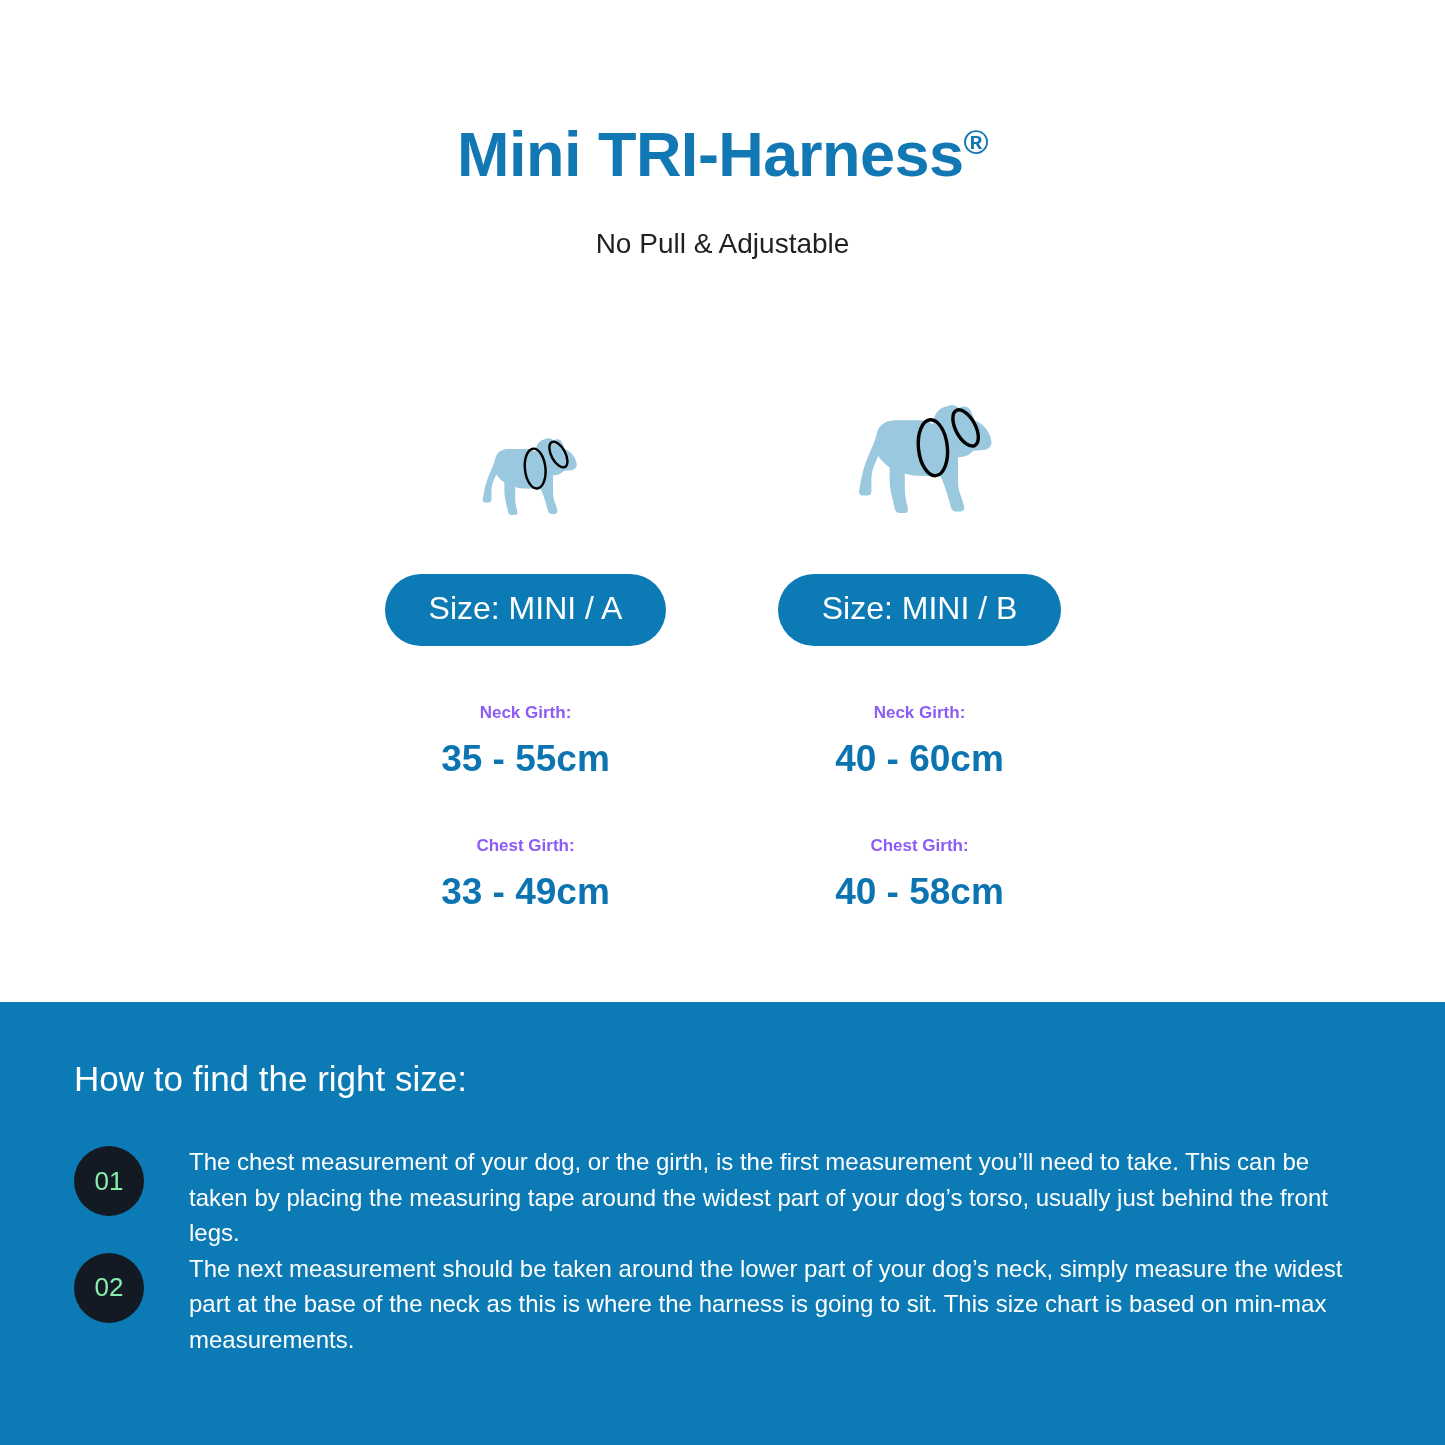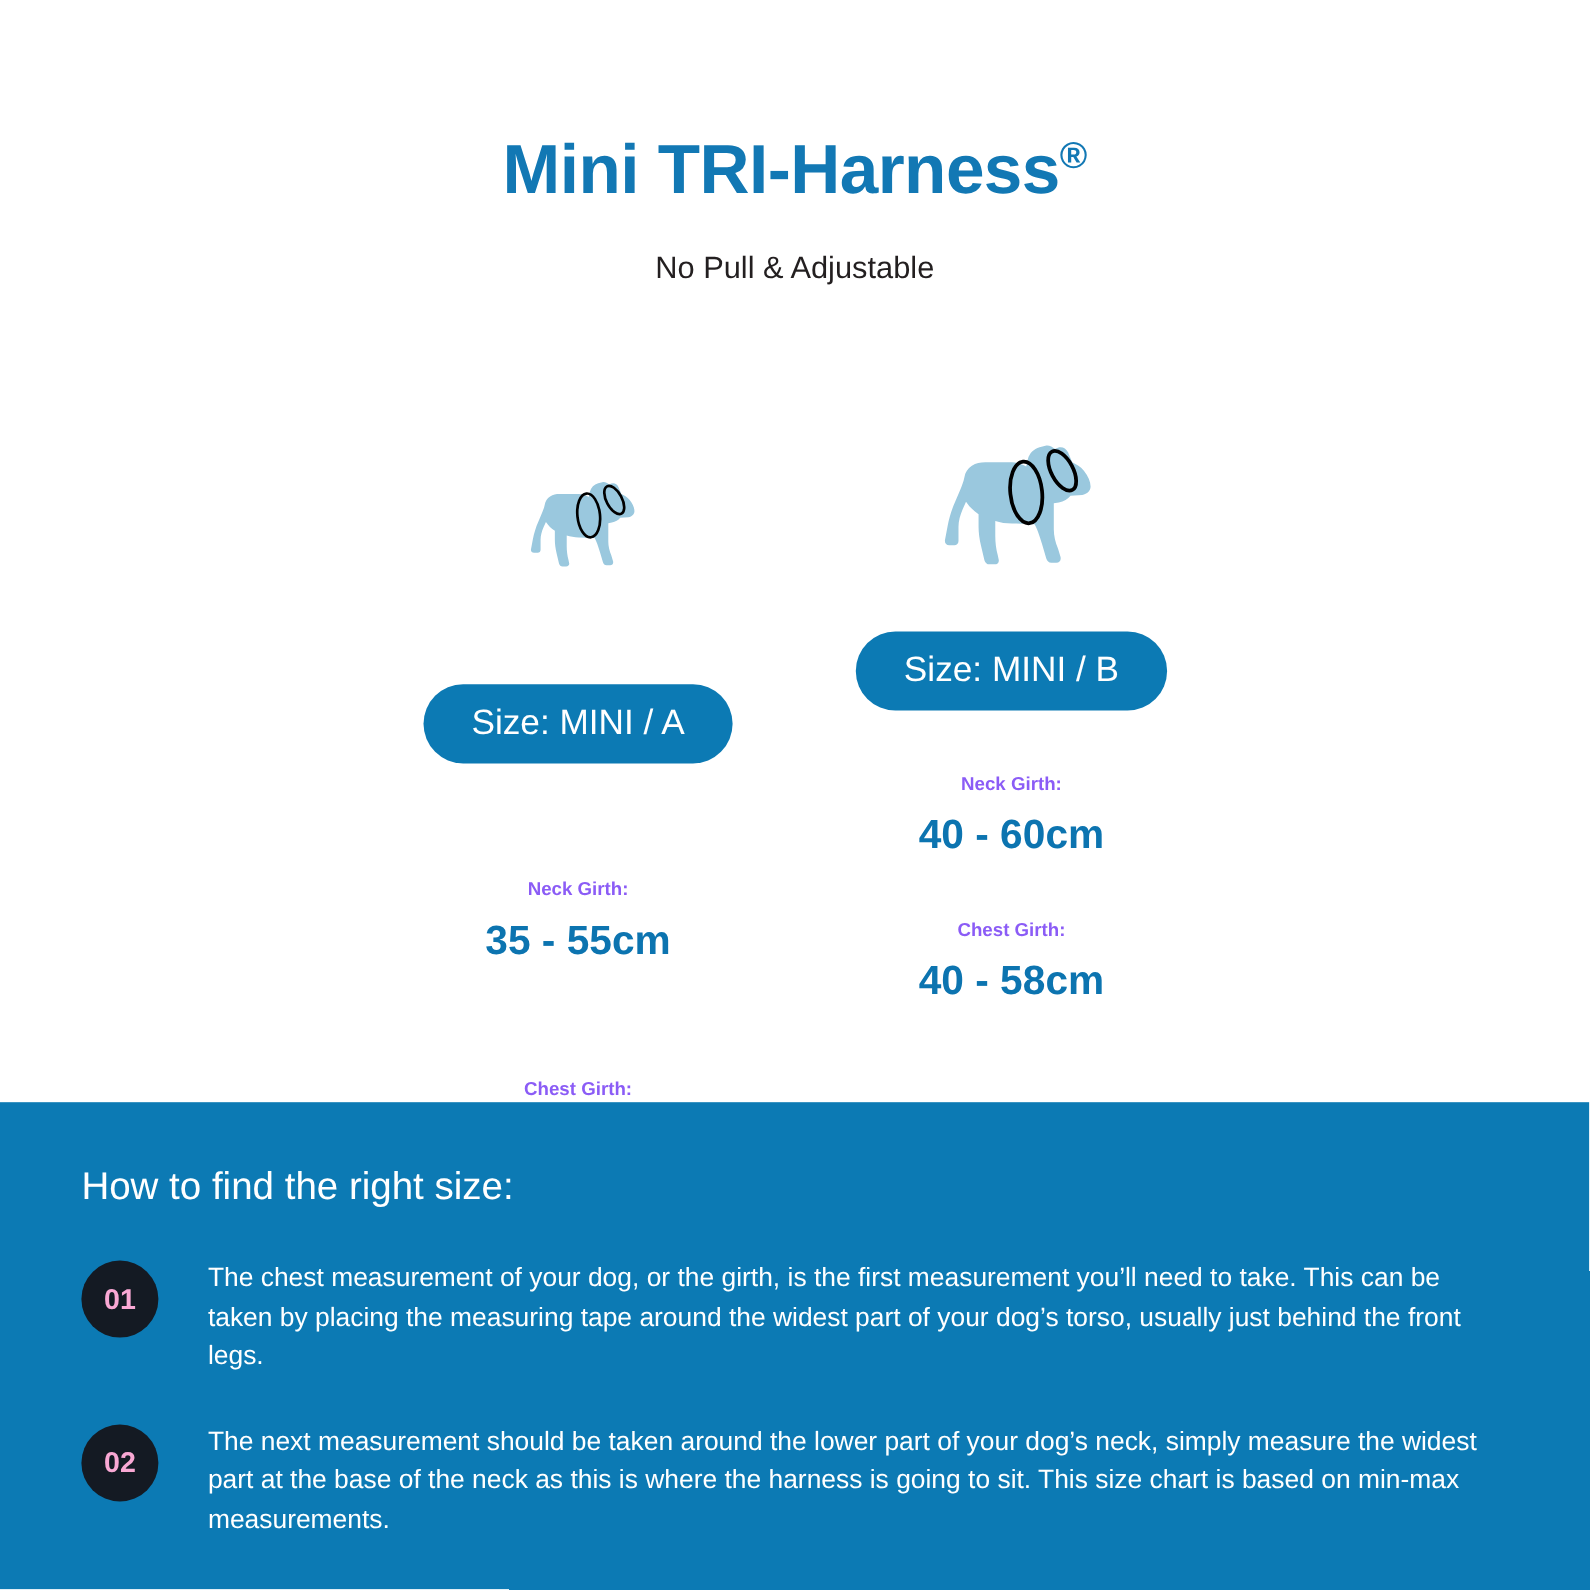--- a/index.html
+++ b/index.html
@@ -61,21 +61,21 @@
     width: 1445px;
     display: flex;
     justify-content: center;
   }
   .size-col {
     width: 390px;
     display: flex;
     flex-direction: column;
     align-items: center;
   }
-  .size-col.col-a { margin-right: 4px; gap: 48px; }
+  .size-col.col-a { margin-right: 4px; }
 
   .dog-icon-wrap {
     height: 135px;
     display: flex;
     align-items: flex-end;
     justify-content: center;
   }
 
   .size-pill {
     margin-top: 54px;
@@ -129,31 +129,31 @@
 
   .steps {
     position: absolute;
     left: 74px; top: 142px;
     width: 1300px;
   }
   .step {
     display: flex;
     align-items: flex-start;
   }
-  .step + .step { margin-top: 42px; }
+  .step + .step { }
 
   .step-badge {
     flex: 0 0 auto;
     width: 70px;
     height: 70px;
     border-radius: 50%;
     background: #141A23;
-    color: #f9a8d4;
+    color: #86efac;
     font-size: 26px;
-    font-weight: bold;
+    font-weight: normal;
     display: flex;
     align-items: center;
     justify-content: center;
     margin-top: 2px;
   }
   .step-text {
     margin-left: 45px;
     font-size: 24px;
     line-height: 1.48;
     color: #ffffff;

